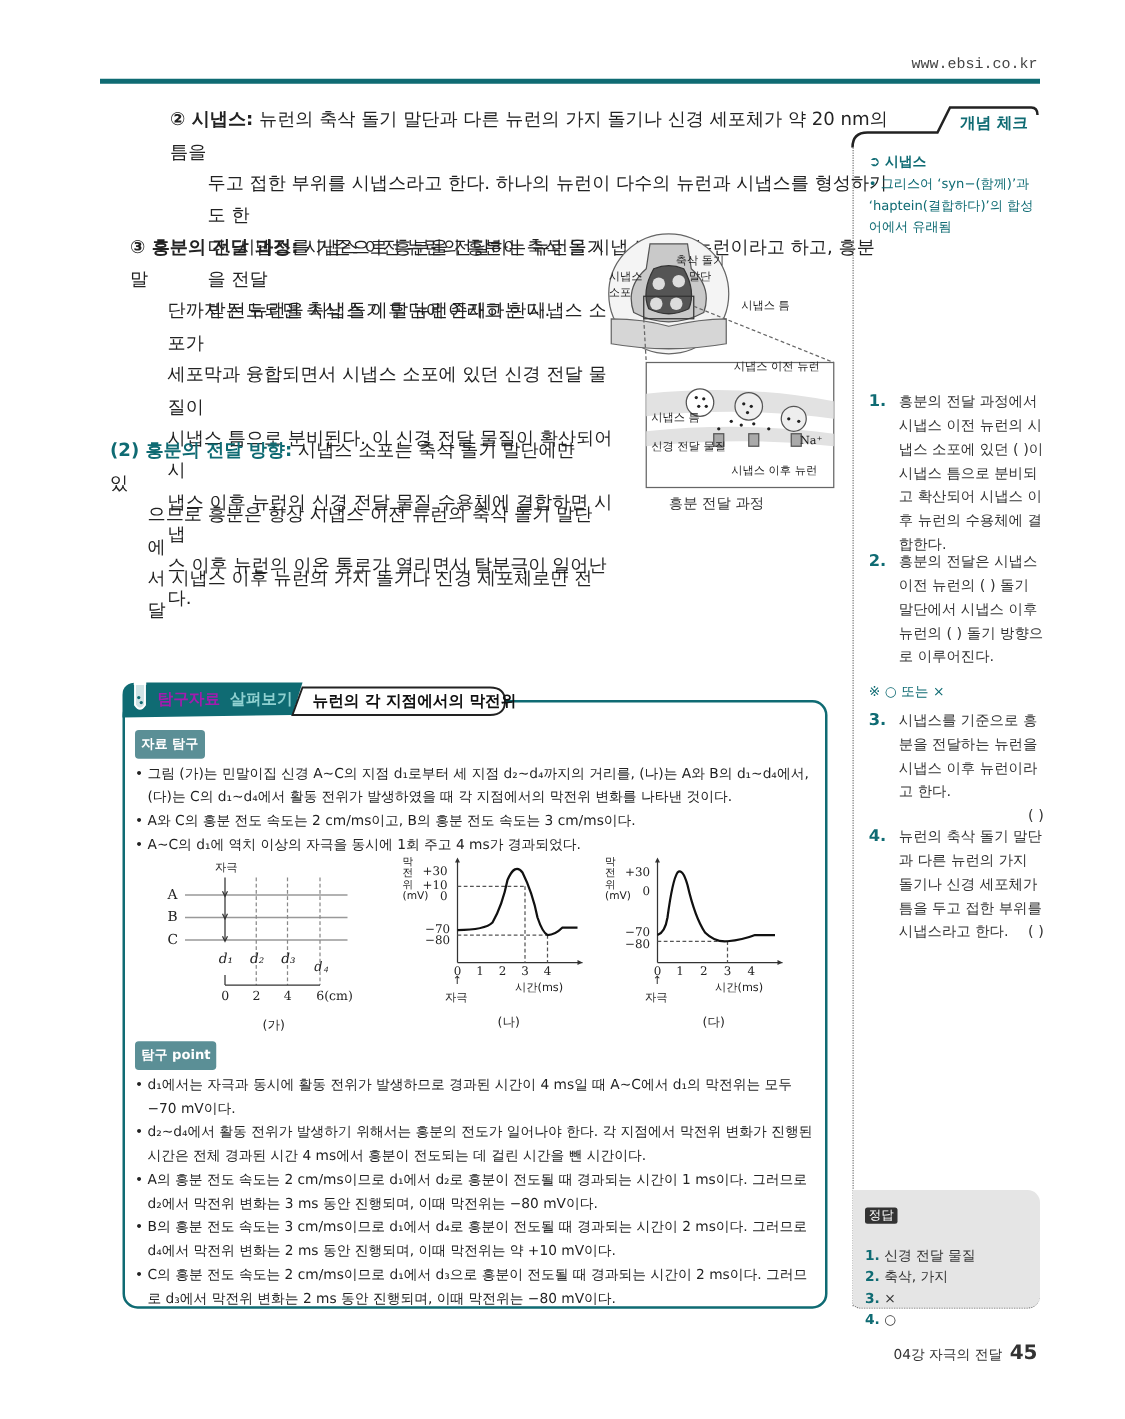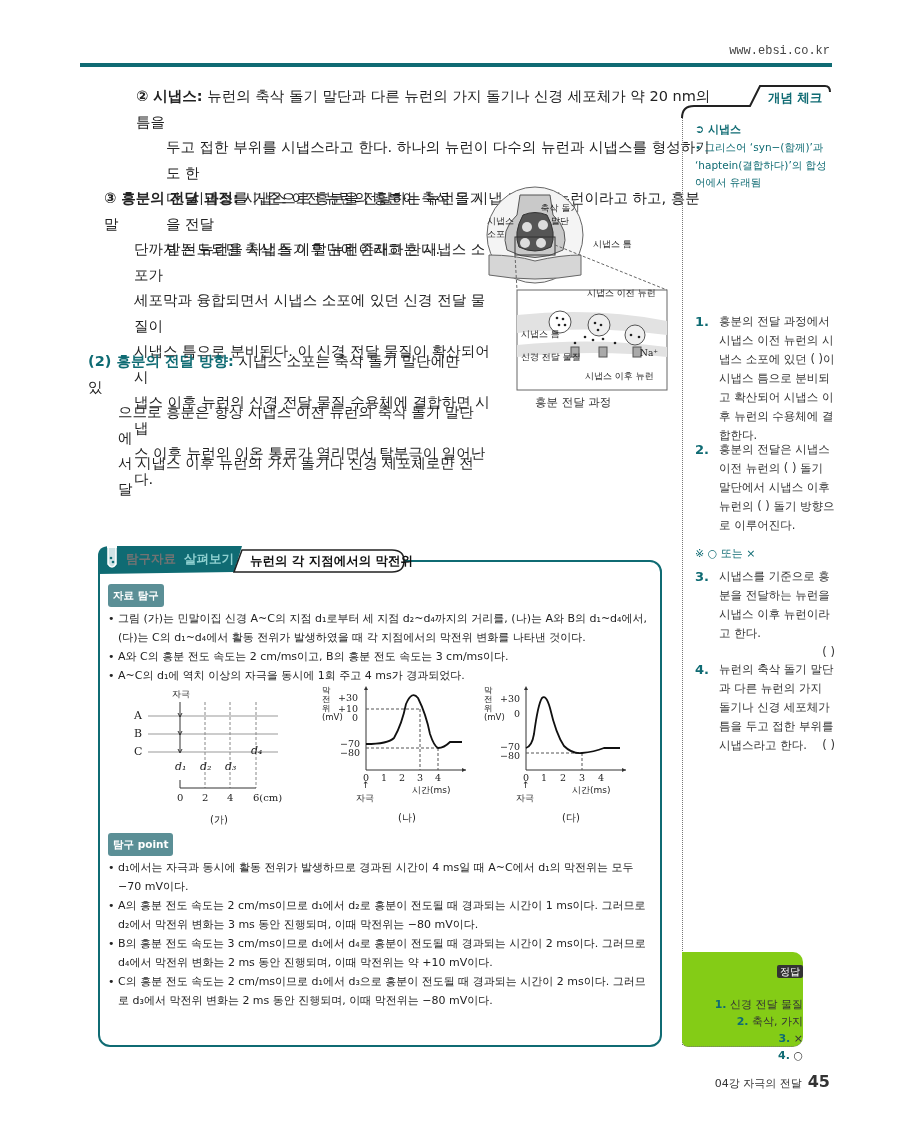--- a/index.html
+++ b/index.html
@@ -22,21 +22,21 @@
   .fig-caption { font-size: 11.5px; color: #333; }
   .fig-label { font-size: 9px; color: #222; }
   .side-border { left: 682px; top: 115px; width: 1px; height: 930px; border-left: 1px dotted #777; }
   .side-tab-text { left: 768px; top: 90px; font-size: 12.5px; font-weight: bold; color: #0f6b73; }
   .side-head { font-size: 11px; font-weight: bold; color: #0f6b73; }
   .side-bullet { font-size: 10.5px; color: #0f6b73; line-height: 17.5px; }
   .q { font-size: 11.5px; line-height: 19px; color: #333; }
   .q .num { color: #0f6b73; font-weight: bold; font-size: 13px; }
   .q .body { padding-left: 24px; display: block; }
 
-  .ans { left: 682px; top: 952px; width: 121px; height: 95px; background: #84cc16; border-radius: 0 10px 10px 6px; border-bottom: 1px dotted #777; text-align: right; }
+  .ans { left: 682px; top: 952px; width: 150px; height: 95px; background: #e5e5e5; border-radius: 0 10px 10px 6px; border-bottom: 1px dotted #777; }
   .ans-tag { background: #333; color: #fff; font-size: 10px; padding: 1px 3px; border-radius: 2px; }
   .ans-line { font-size: 11px; color: #333; line-height: 17px; }
   .ans-line b { color: #0f6b73; }
 
   
   .box { left: 98px; top: 560px; width: 564px; height: 487px; border: 2px solid #0f6b73; border-radius: 12px; }
   .box-head { left: 92px; top: 544px; height: 30px; }
   .tag { display: inline-block; background: #5b8f96; color: #fff; font-size: 10.5px; font-weight: bold; padding: 2px 5px; border-radius: 3px; }
   .box-text { font-size: 11px; line-height: 19px; color: #222; }
   .serif { font-family: "DejaVu Serif", serif; }
@@ -169,21 +169,21 @@
   <svg width="330" height="32" style="position:absolute; left:0; top:0;">
     <path d="M6 30 L6 12 Q6 2 18 2 L150 2 L142 28 L6 30 Z" fill="#0f6b73"></path>
     <path d="M142 28 L150 6 L300 6 Q312 6 312 17 Q312 28 300 28 Z" fill="#fff" stroke="#222" stroke-width="1.5"></path>
   </svg>
   <svg style="position:absolute; left:12px; top:0px;" width="16" height="28">
     <rect x="3" y="1" width="10" height="3" fill="#fff"></rect>
     <path d="M4 4 L4 20 Q8 26 12 20 L12 4" fill="#cfe3e5" stroke="#fff" stroke-width="1.5"></path>
     <circle cx="7" cy="14" r="1.3" fill="#0f6b73"></circle>
       <circle cx="9" cy="18" r="1.3" fill="#0f6b73"></circle>
   </svg>
-  <span class="abs" style="left:34px; top:7px; color:#737373; font-size:12.5px; font-weight:bold; white-space:nowrap;">탐구자료</span>
+  <span class="abs" style="left:34px; top:7px; color:#a21caf; font-size:12.5px; font-weight:bold; white-space:nowrap;">탐구자료</span>
   <span class="abs" style="left:92px; top:7px; color:#8fd0d0; font-size:12.5px; font-weight:bold; white-space:nowrap;">살펴보기</span>
   <span class="abs" style="left:158px; top:9px; color:#111; font-size:12.5px; font-weight:bold; white-space:nowrap;">뉴런의 각 지점에서의 막전위</span>
 </div>
 
 <div class="abs box-text" style="left:108px; top:584px; width:548px;">
   <span class="tag">자료 탐구</span>
   <div style="padding-left:10px; text-indent:-10px; margin-top:2px;">• <span>그림 (가)는 민말이집 신경 A~C의 지점 d₁로부터 세 지점 d₂~d₄까지의 거리를, (나)는 A와 B의 d₁~d₄에서, (다)는 C의 d₁~d₄에서 활동 전위가 발생하였을 때 각 지점에서의 막전위 변화를 나타낸 것이다.</span></div>
   <div>• <span>A와 C의 흥분 전도 속도는 2 cm/ms이고, B의 흥분 전도 속도는 3 cm/ms이다.</span></div>
   <div>• <span>A~C의 d₁에 역치 이상의 자극을 동시에 1회 주고 4 ms가 경과되었다.</span></div>
 </div>
@@ -201,21 +201,21 @@
     <line x1="50" y1="92" x2="50" y2="100" stroke="#333"></line>
     <line x1="50" y1="100" x2="126" y2="100" stroke="#333"></line>
   </svg>
   <span class="abs serif" style="left:42px; top:0px; font-size:9px; font-family:'DejaVu Sans',sans-serif;">자극</span>
   <span class="abs serif" style="left:4px; top:21px; font-size:11px;">A</span>
   <span class="abs serif" style="left:4px; top:39px; font-size:11px;">B</span>
   <span class="abs serif" style="left:4px; top:57px; font-size:11px;">C</span>
   <span class="abs serif" style="left:45px; top:72px; font-size:11px; font-style:italic;">d₁</span>
   <span class="abs serif" style="left:70px; top:72px; font-size:11px; font-style:italic;">d₂</span>
   <span class="abs serif" style="left:95px; top:72px; font-size:11px; font-style:italic;">d₃</span>
-  <span class="abs serif" style="left:121px; top:56px; font-size:11px; font-style:italic;">d₄</span>
+  <span class="abs serif" style="left:121px; top:81px; font-size:11px; font-style:italic;font-family:Liberation Mono, monospace;">d₄</span>
   <span class="abs serif" style="left:47px; top:104px; font-size:10px;">0</span>
   <span class="abs serif" style="left:72px; top:104px; font-size:10px;">2</span>
   <span class="abs serif" style="left:97px; top:104px; font-size:10px;">4</span>
   <span class="abs serif" style="left:123px; top:104px; font-size:10px; white-space:nowrap;">6(cm)</span>
   <span class="abs" style="left:80px; top:125px; font-size:10px;">(가)</span>
 </div>
 
 <div class="abs" style="left:318px; top:684px; width:150px; height:145px;">
   <svg width="150" height="110">
     <line x1="48" y1="4" x2="48" y2="86" stroke="#333"></line>
@@ -265,20 +265,21 @@
   <span class="abs serif" style="left:114px; top:88px; font-size:9.5px;">4</span>
   <span class="abs" style="left:88px; top:100px; font-size:9px;">시간(ms)</span>
   <span class="abs" style="left:38px; top:96px; font-size:9px;">↑</span>
   <span class="abs" style="left:32px; top:108px; font-size:9px;">자극</span>
   <span class="abs" style="left:78px; top:127px; font-size:10px;">(다)</span>
 </div>
 
 <div class="abs box-text" style="left:108px; top:833px; width:548px;">
   <span class="tag">탐구 point</span>
   <div style="padding-left:10px; text-indent:-10px; margin-top:2px;">• <span>d₁에서는 자극과 동시에 활동 전위가 발생하므로 경과된 시간이 4 ms일 때 A~C에서 d₁의 막전위는 모두 −70 mV이다.</span></div>
+  <div style="padding-left:10px; text-indent:-10px;">• <span>d₂~d₄에서 활동 전위가 발생하기 위해서는 흥분의 전도가 일어나야 한다. 각 지점에서 막전위 변화가 진행된 시간은 전체 경과된 시간 4 ms에서 흥분이 전도되는 데 걸린 시간을 뺀 시간이다.</span></div>
   <div style="padding-left:10px; text-indent:-10px;">• <span>A의 흥분 전도 속도는 2 cm/ms이므로 d₁에서 d₂로 흥분이 전도될 때 경과되는 시간이 1 ms이다. 그러므로 d₂에서 막전위 변화는 3 ms 동안 진행되며, 이때 막전위는 −80 mV이다.</span></div>
   <div style="padding-left:10px; text-indent:-10px;">• <span>B의 흥분 전도 속도는 3 cm/ms이므로 d₁에서 d₄로 흥분이 전도될 때 경과되는 시간이 2 ms이다. 그러므로 d₄에서 막전위 변화는 2 ms 동안 진행되며, 이때 막전위는 약 +10 mV이다.</span></div>
   <div style="padding-left:10px; text-indent:-10px;">• <span>C의 흥분 전도 속도는 2 cm/ms이므로 d₁에서 d₃으로 흥분이 전도될 때 경과되는 시간이 2 ms이다. 그러므로 d₃에서 막전위 변화는 2 ms 동안 진행되며, 이때 막전위는 −80 mV이다.</span></div>
 </div>
 
 <div class="abs footer">
   <span>04강 자극의 전달</span><span class="pg">45</span>
 </div>
 
 </body></html>

